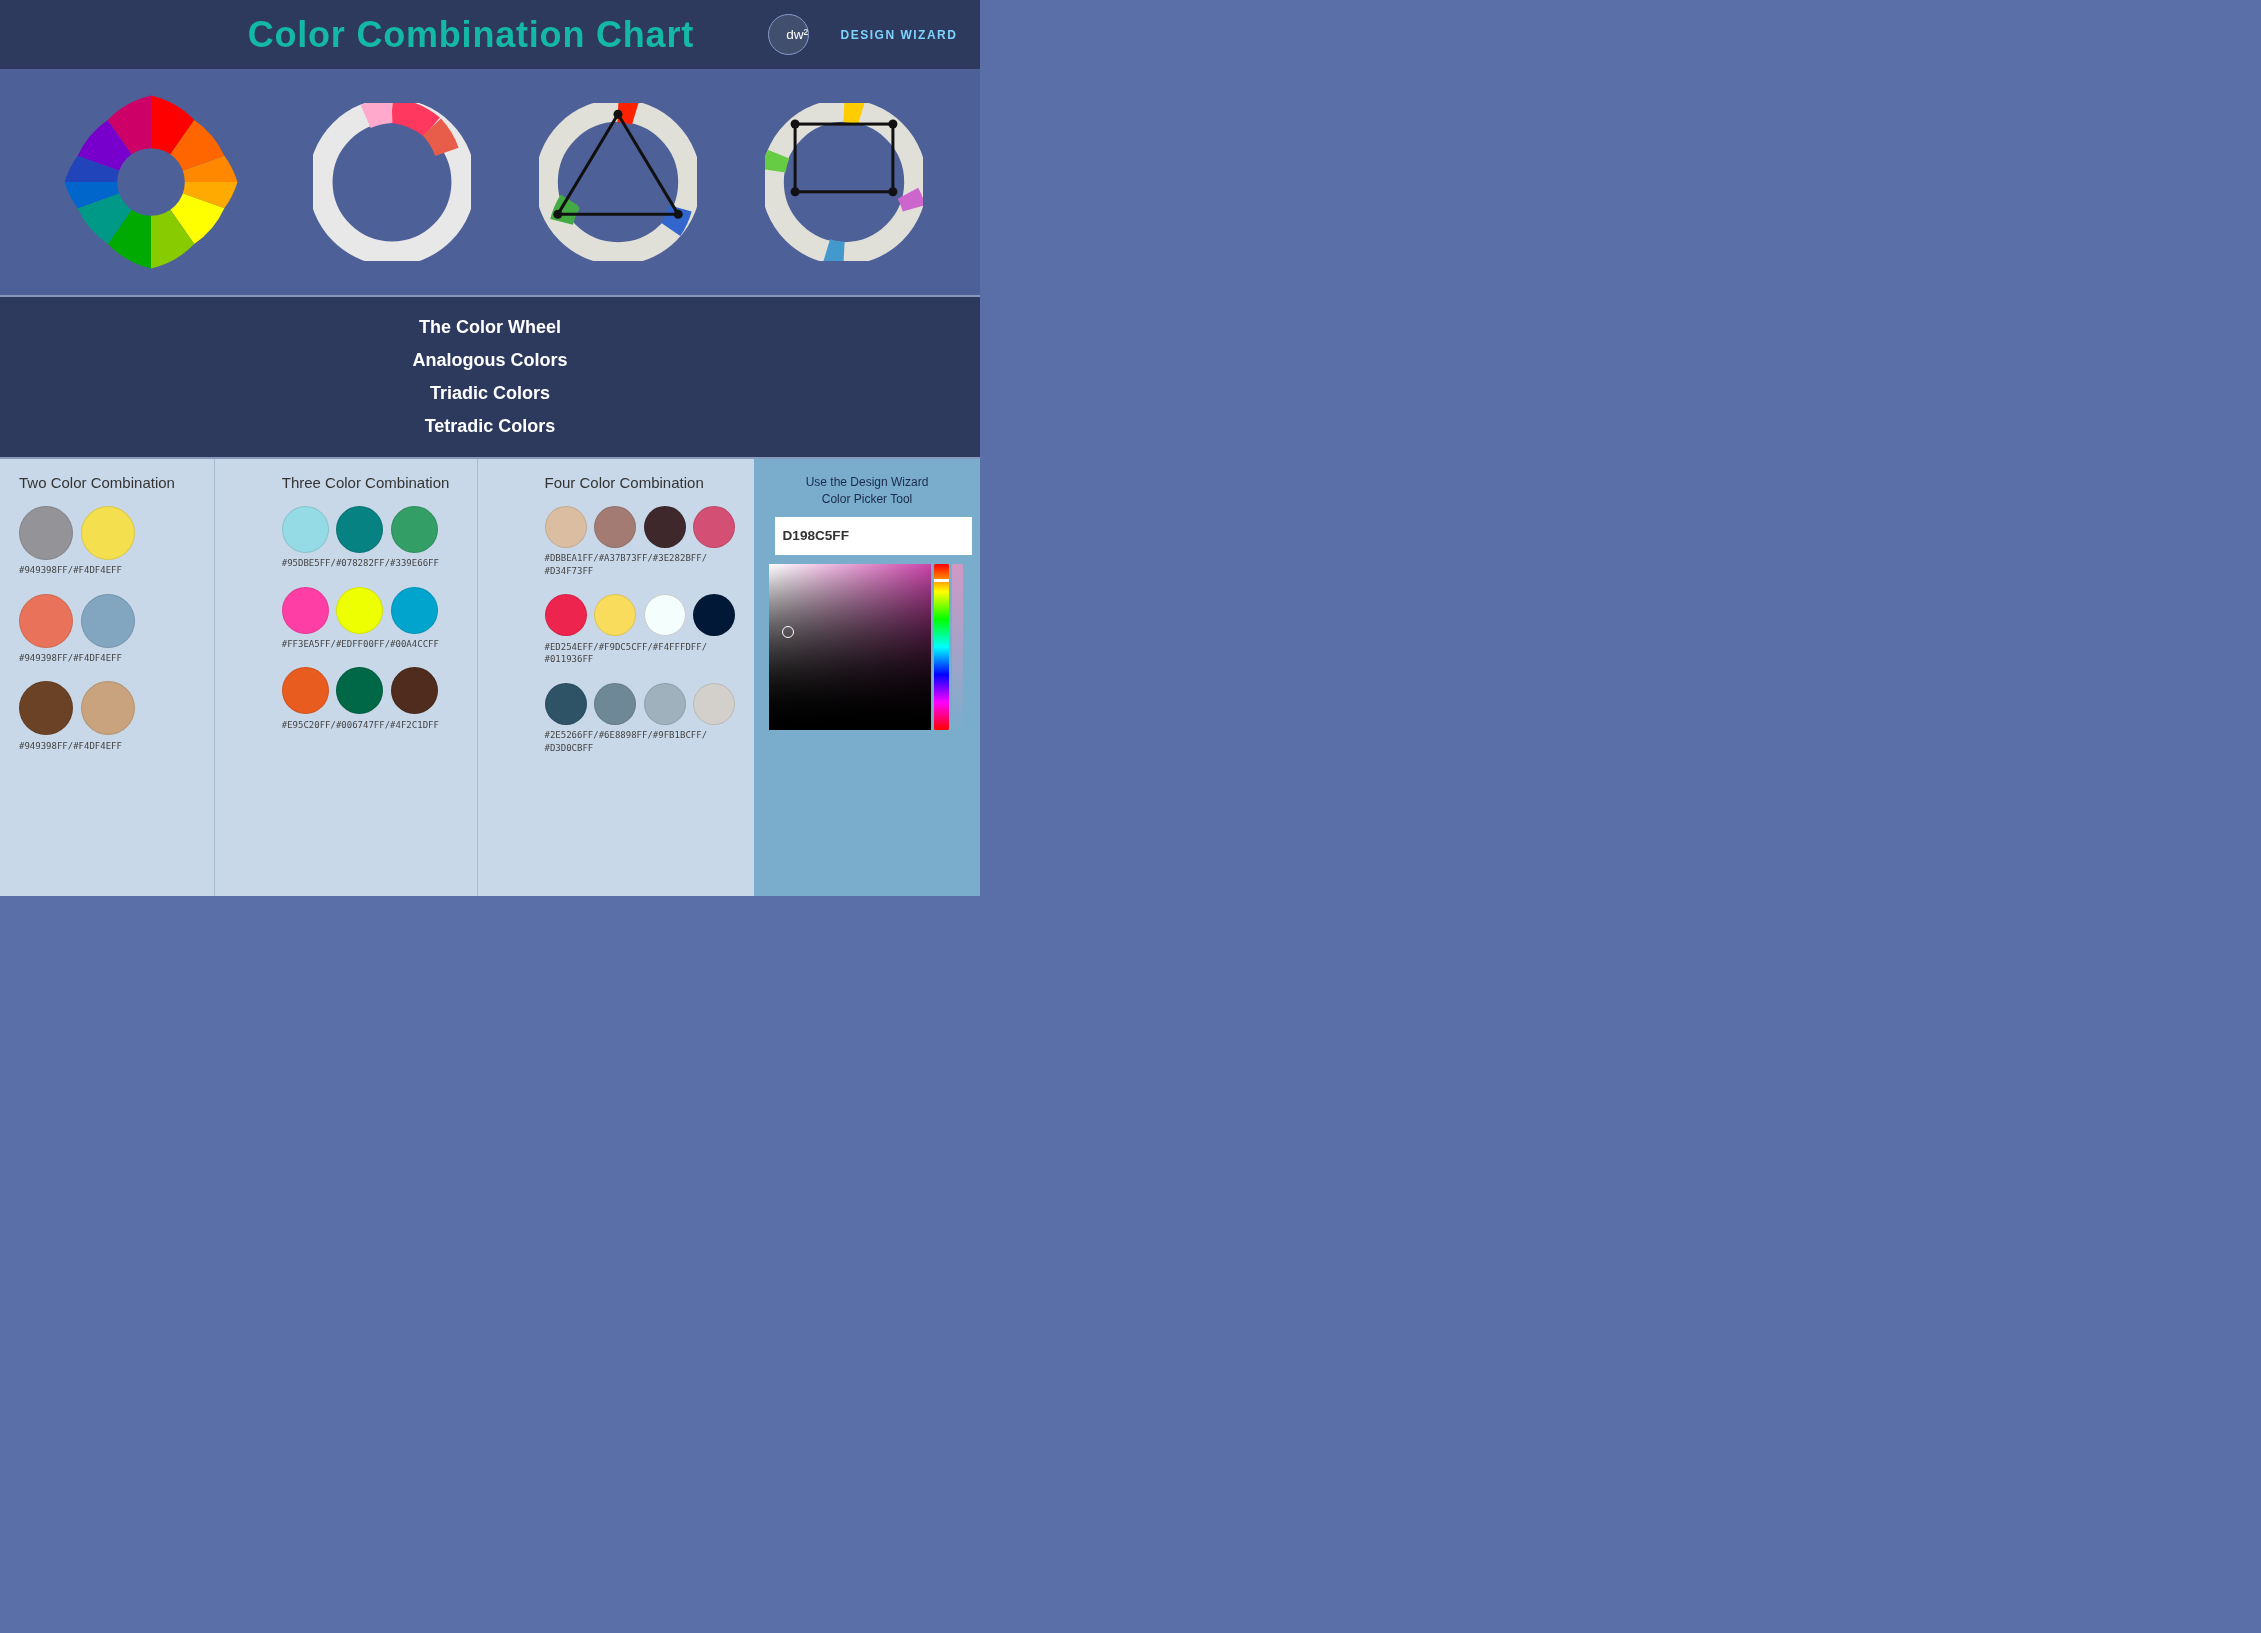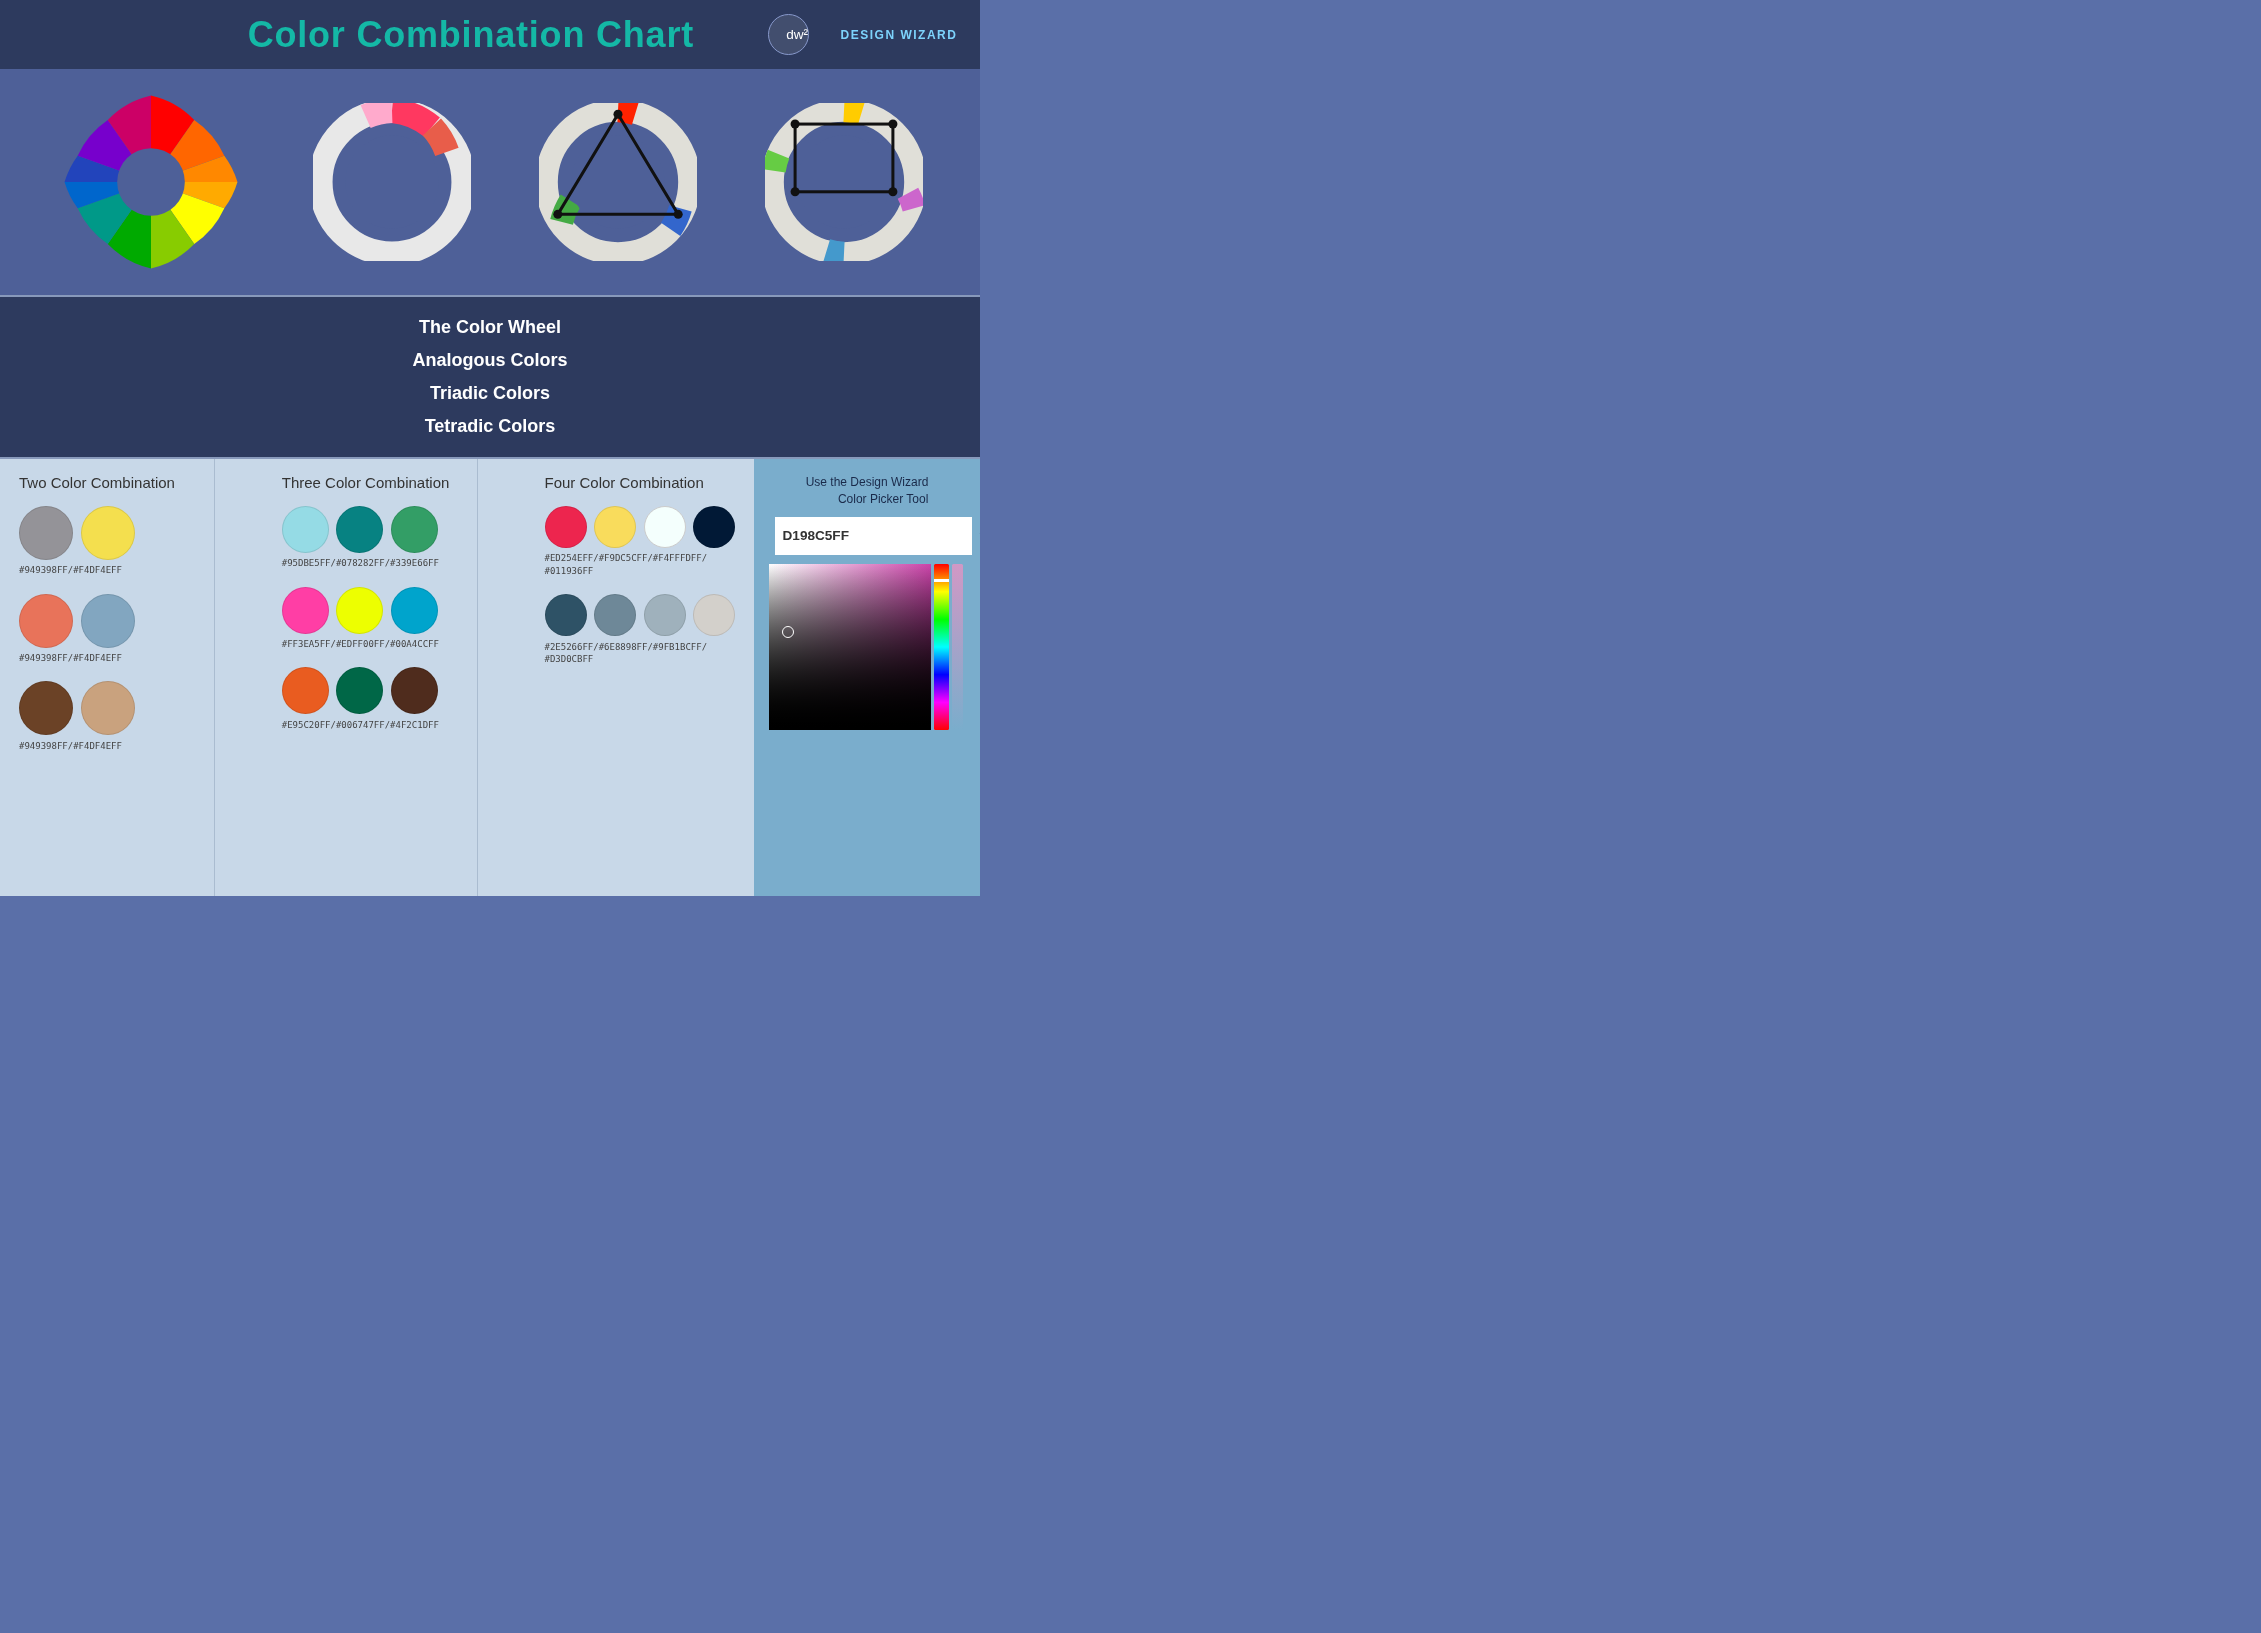--- a/index.html
+++ b/index.html
@@ -153,21 +153,21 @@
       padding: 15px;
       display: flex;
       flex-direction: column;
       align-items: center;
       gap: 9px;
     }
 
     .picker-title {
       color: #1a2a4a;
       font-size: 12px;
-      text-align: right;
+      text-align: center;
       font-weight: 500;
       line-height: 1.4;
     }
 
     .color-input-row {
       display: flex;
       align-items: center;
       gap: 6px;
       width: 100%;
     }
@@ -442,20 +442,29 @@
           <div class="color-circle" style="width:47px;height:47px;background:#006747;"></div>
           <div class="color-circle" style="width:47px;height:47px;background:#4F2C1D;"></div>
         </div>
         <div class="combo-label">#E95C20FF/#006747FF/#4F2C1DFF</div>
       </div>
     </div>
 
     <div class="combo-col" style="border-right: none;">
       <div class="combo-col-title">Four Color Combination</div>
 
+      <div class="color-group">
+        <div class="circles-row">
+          <div class="color-circle" style="width:42px;height:42px;background:#DBBEA1;"></div>
+          <div class="color-circle" style="width:42px;height:42px;background:#A37B73;"></div>
+          <div class="color-circle" style="width:42px;height:42px;background:#3E282B;"></div>
+          <div class="color-circle" style="width:42px;height:42px;background:#D34F73;"></div>
+        </div>
+        <div class="combo-label">#DBBEA1FF/#A37B73FF/#3E282BFF/<br>#D34F73FF</div>
+      </div>
 
       <div class="color-group">
         <div class="circles-row">
           <div class="color-circle" style="width:42px;height:42px;background:#ED254E;"></div>
           <div class="color-circle" style="width:42px;height:42px;background:#F9DC5C;"></div>
           <div class="color-circle" style="width:42px;height:42px;background:#F4FFFD;border:0.8px solid #ccc;"></div>
           <div class="color-circle" style="width:42px;height:42px;background:#011936;"></div>
         </div>
         <div class="combo-label">#ED254EFF/#F9DC5CFF/#F4FFFDFF/<br>#011936FF</div>
       </div>

